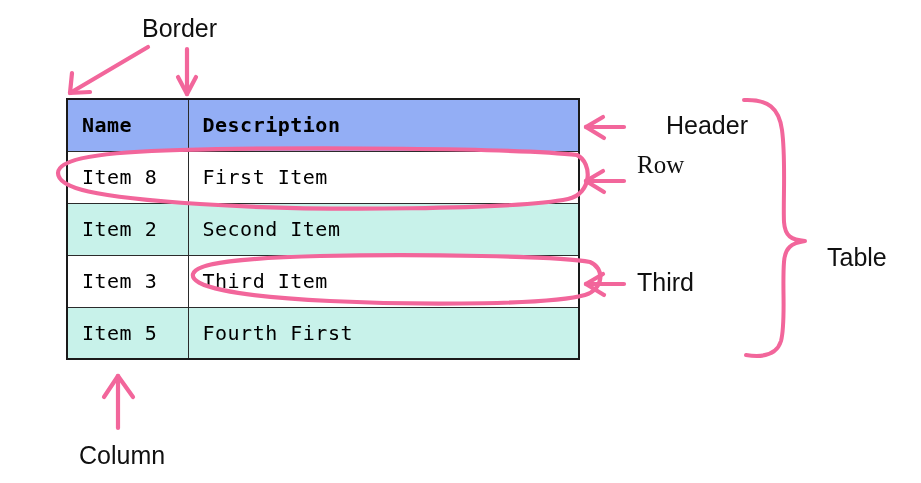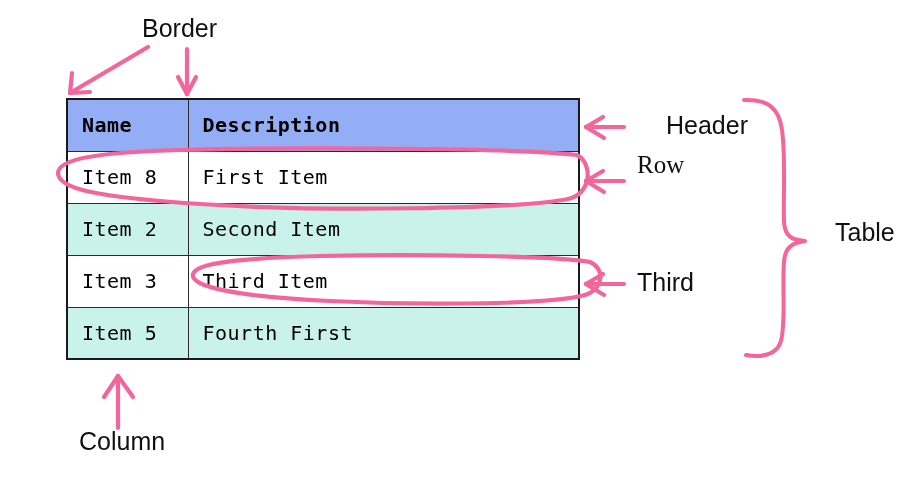--- a/index.html
+++ b/index.html
@@ -61,22 +61,22 @@
     font-family: "Liberation Sans", sans-serif;
     font-size: 25px;
     color: #101010;
     white-space: nowrap;
     line-height: 1;
   }
   #label-border { left: 142px; top: 16px; }
   #label-header { left: 654px; top: 113px; margin-left: 12px; }
   #label-row    { left: 637px; top: 152px; font-family: Liberation Serif, serif; }
   #label-cell   { left: 637px; top: 270px; }
-  #label-table  { left: 827px; top: 220px; margin-left: 8px; }
-  #label-column { left: 79px;  top: 429px; }
+  #label-table  { left: 827px; top: 245px; }
+  #label-column { left: 79px;  top: 443px; }
 </style>
 </head>
 <body>
 
 <div id="canvas">
 
   <table id="data-table">
     <colgroup>
       <col class="col-name">
       <col class="col-desc">

